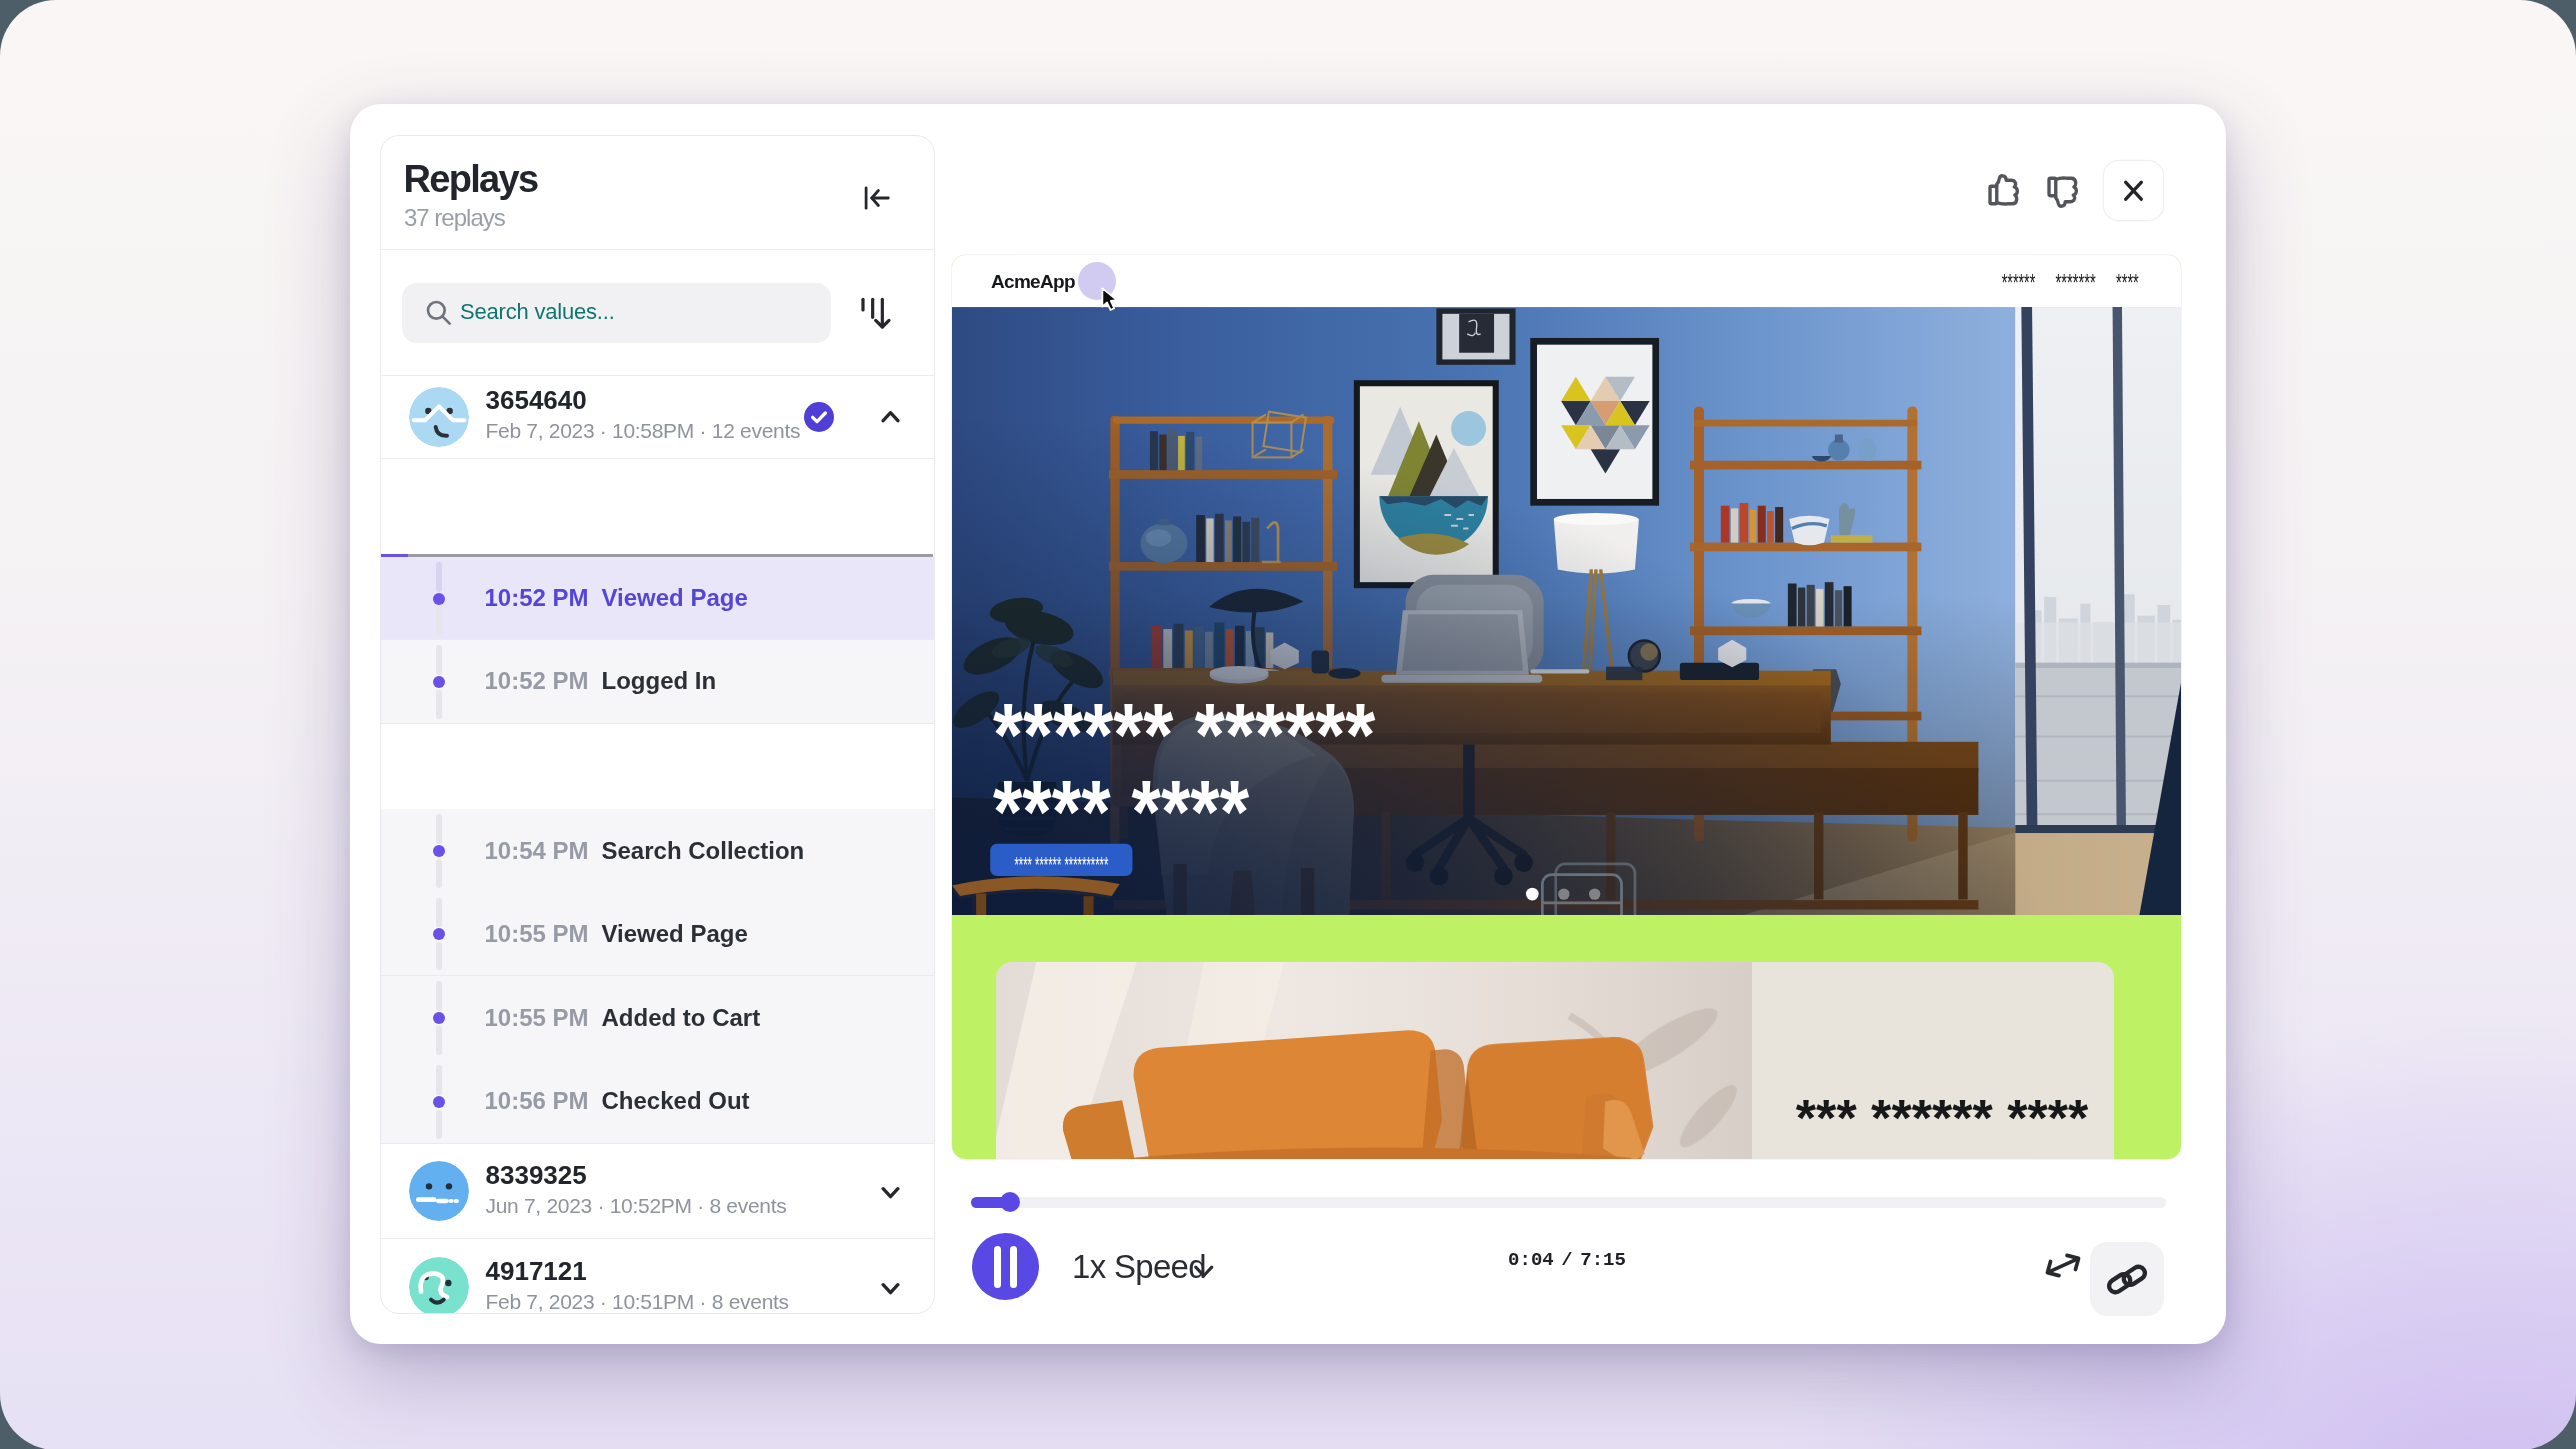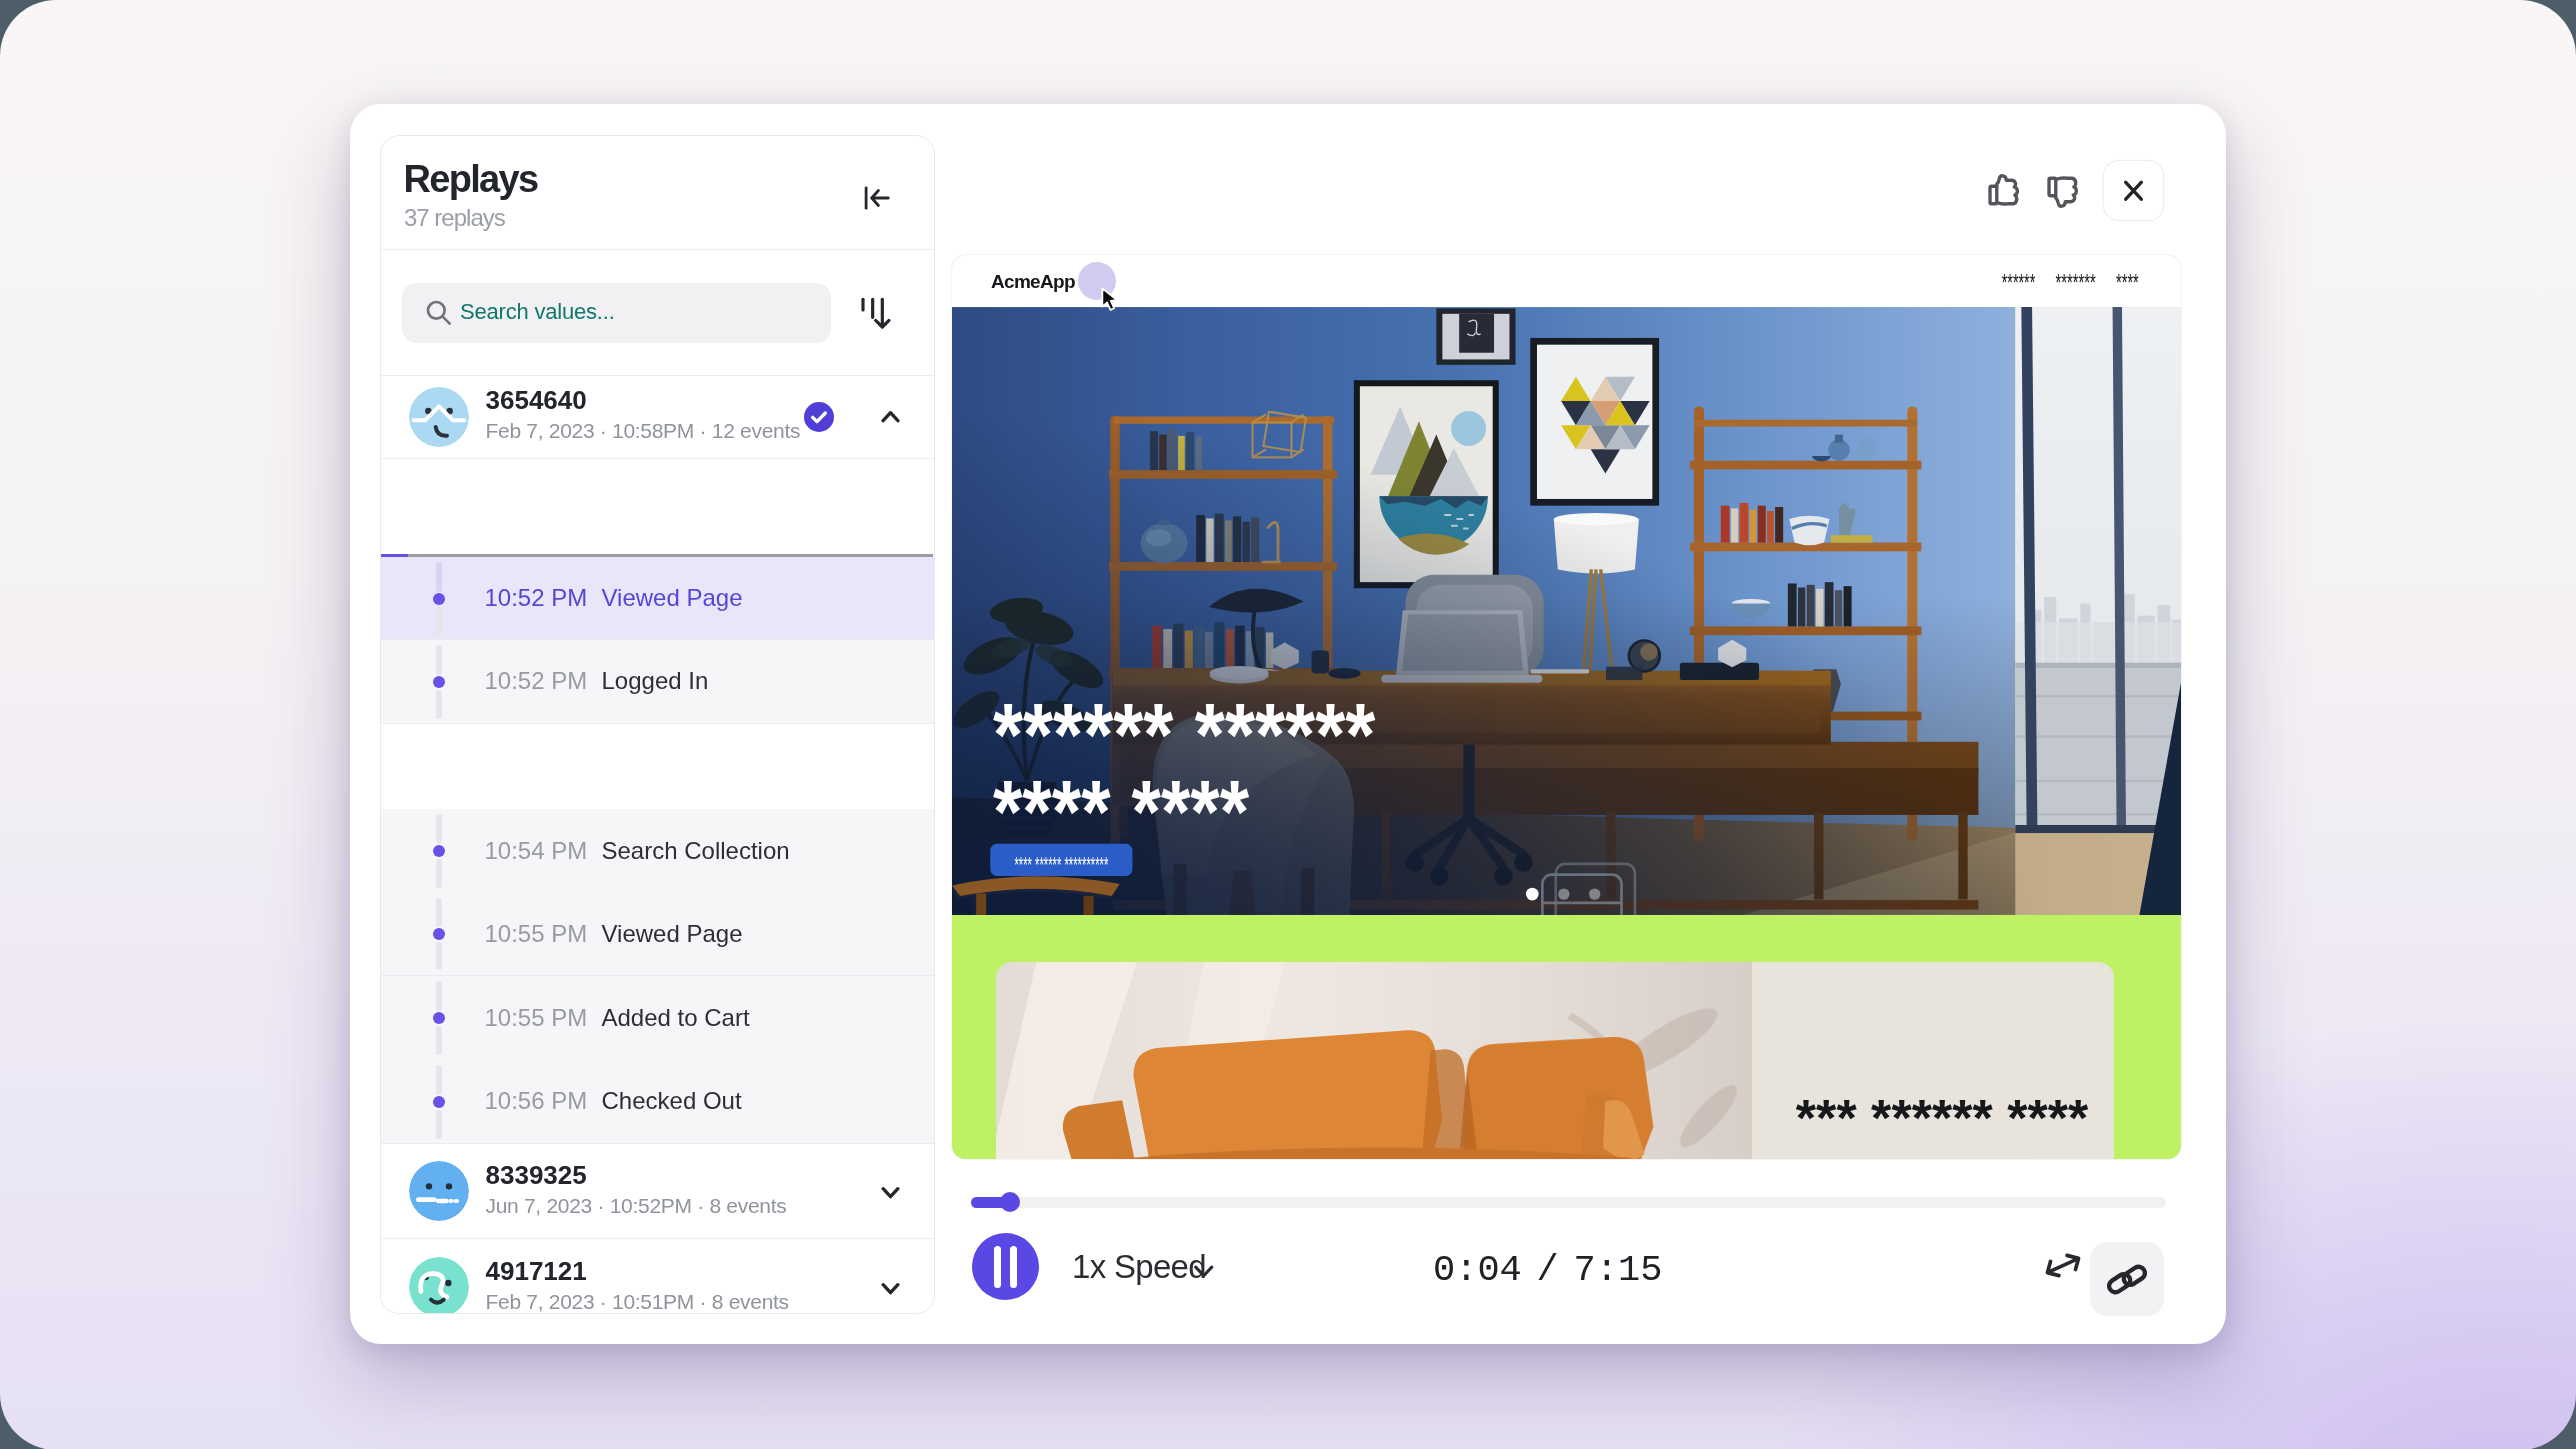--- a/index.html
+++ b/index.html
@@ -14,42 +14,42 @@
   border:1.3px solid #e9e9ed; border-radius:19px; background:#fff; overflow:hidden; }
 .ph-title { position:absolute; left:23px; top:24px; font-size:38px; font-weight:700; color:#23252c; letter-spacing:-1.7px; line-height:1; }
 .ph-sub { position:absolute; left:23.5px; top:70px; font-size:24px; color:#9a9ea6; letter-spacing:-1px; line-height:1; }
 .sec-line { position:absolute; left:0; width:553px; height:1.3px; background:#ececf0; }
 .searchbox { position:absolute; left:21.5px; top:147px; width:429px; height:60px; border-radius:14.8px; background:#f1f1f3; }
 .searchbox .ph { position:absolute; left:58px; top:16px; font-size:22px; color:#0f766e; letter-spacing:-0.2px; }
 .itm { position:absolute; left:0; width:553px; }
 .avatar { position:absolute; left:28px; width:60px; height:60px; border-radius:50%; }
 .it-title { position:absolute; left:105px; font-size:26px; font-weight:700; color:#23252c; }
 .it-sub { position:absolute; left:105px; font-size:21px; color:#8f939c; letter-spacing:-0.3px;text-align:center; }
-.tl-row { position:absolute; left:0; width:553px; background:#f6f6f8; border-bottom:1.3px solid #ebebef; }
+.tl-row { position:absolute; left:0; width:553px; background:#f6f6f8; border-bottom:1.3px solid #ebebef;font-weight:bold; }
 .tl-row.sel { background:#e9e6f9; }
 .tl-time { position:absolute; left:104px; font-size:24px; color:#979ba5; }
 .tl-name { position:absolute; left:221px; font-size:24px; color:#2c2f35; }
 .sel .tl-time, .sel .tl-name { color:#5547d6; }
 .dot { position:absolute; border-radius:50%; }
 
 .player { position:absolute; left:602px; top:151px; width:1229px; height:904px; border-radius:13.4px;
   background:#bef264; overflow:hidden; box-shadow:0 0 0 0.7px #f0f0f3; }
 .phead { position:absolute; left:0; top:0; width:1229px; height:52px; background:#fff; }
 .acme { position:absolute; left:39px; top:16px; font-size:19px; font-weight:700; color:#17181c; letter-spacing:-0.7px; }
 .clickdot { position:absolute; left:126px; top:6.7px; width:38px; height:38px; border-radius:50%; background:#cdc5f0; opacity:.92; }
 .sofacard { position:absolute; left:44px; top:707px; width:1118px; height:228px; border-radius:16px 16px 0 0; overflow:hidden; }
 .sofabeige { position:absolute; left:756px; top:0; width:362px; height:228px; background:#e8e4dc; }
 
 .track { position:absolute; left:621px; top:1093px; width:1195px; height:10.7px; border-radius:5.4px; background:#f1f1f3; }
 .trackfill { position:absolute; left:621px; top:1093px; width:42px; height:10.7px; border-radius:5.4px; background:#5a48e4; }
 .knob { position:absolute; left:650px; top:1088px; width:20px; height:20px; border-radius:50%; background:#5a48e4; }
 .pausebtn { position:absolute; left:622px; top:1129px; width:67px; height:67px; border-radius:50%; background:#5a48e4; }
 .pausebtn i { position:absolute; top:12.7px; width:7.4px; height:42px; border-radius:4px; background:#fff; }
 .speed { position:absolute; left:722px; top:1144px; font-size:33px; font-weight:400; color:#2c2d33; letter-spacing:-0.7px;text-align:right; }
-.timecode { position:absolute; left:1083px; top:1145px; width:268px; font-family:"Liberation Mono", monospace; font-size:37px; color:#202126; letter-spacing:0px; }
+.timecode { position:absolute; left:1083px; top:1145px; width:268px; text-align:center; font-family:"Liberation Mono", monospace; font-size:19px; color:#202126; letter-spacing:0px;font-weight:bold; }
 .linkbtn { position:absolute; left:1740px; top:1138px; width:74px; height:74px; border-radius:17.4px; background:#f2f2f4; }
 .closebtn { position:absolute; left:1754px; top:57px; width:59px; height:59px; border-radius:14.8px; background:#fff; box-shadow:0 0 0 1.3px #efeff2; }
 svg { display:block; }
 .abs { position:absolute; }
 </style></head>
 <body>
 <div class="bg"></div>
 <div class="card">
 
   <div class="panel">

